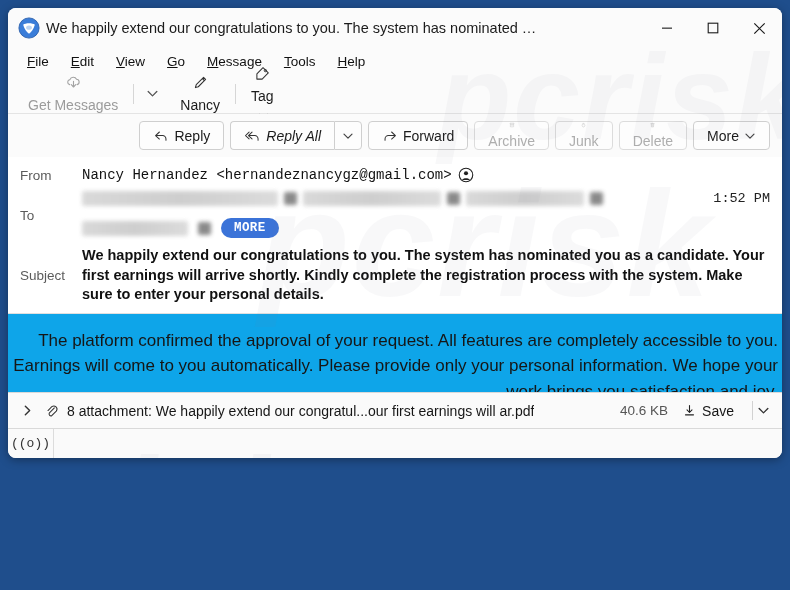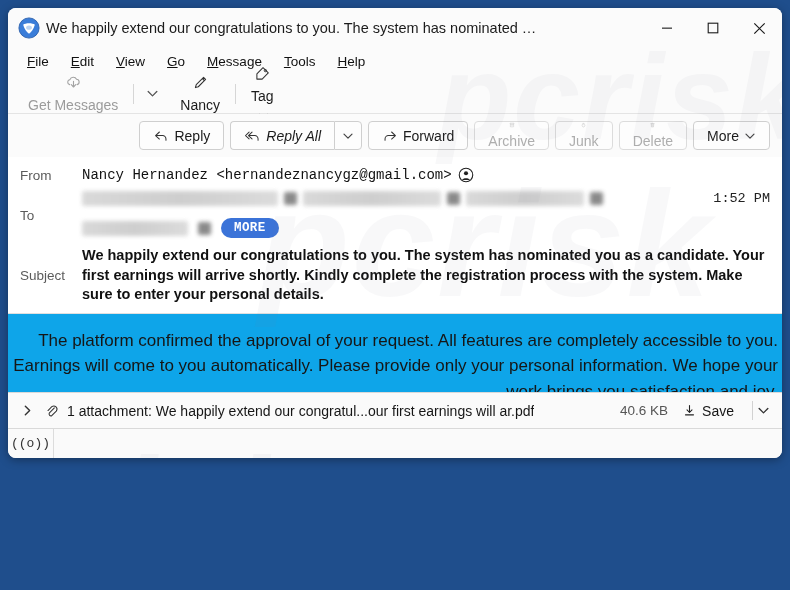--- a/index.html
+++ b/index.html
@@ -535,21 +535,21 @@
 
   <div id="attachbar">
     <div id="att-expand">
       <svg width="13" height="13" viewBox="0 0 12 12">
         <path d="M4 2 L8 6 L4 10" fill="none" stroke="#333" stroke-width="1.3" stroke-linecap="round" stroke-linejoin="round"></path>
       </svg>
     </div>
     <svg width="15" height="16" viewBox="0 0 18 20" style="flex:0 0 15px;">
       <path d="M12.6 6.2 L6.4 12.4 A2.3 2.3 0 0 0 9.6 15.6 L15 10.2 A4 4 0 0 0 9.4 4.6 L4.6 9.4" fill="none" stroke="#333" stroke-width="1.3" stroke-linecap="round" stroke-linejoin="round"></path>
     </svg>
-    <div id="att-name">1 attachment: We happily extend our congratul...our first earnings will ar.pdf</div>
+    <div id="att-name">8 attachment: We happily extend our congratul...our first earnings will ar.pdf</div>
     <div id="att-size">40.6 KB</div>
     <div id="save-btn">
       <svg width="15" height="15" viewBox="0 0 18 18">
         <path d="M9 3 L9 11 M6 8.2 L9 11.4 L12 8.2" fill="none" stroke="#222" stroke-width="1.3" stroke-linecap="round" stroke-linejoin="round"></path>
         <path d="M4.2 14.2 L13.8 14.2" stroke="#222" stroke-width="1.3" stroke-linecap="round"></path>
       </svg>
       <span>Save</span>
     </div>
     <div id="att-chev">
       <svg width="13" height="13" viewBox="0 0 12 12">

